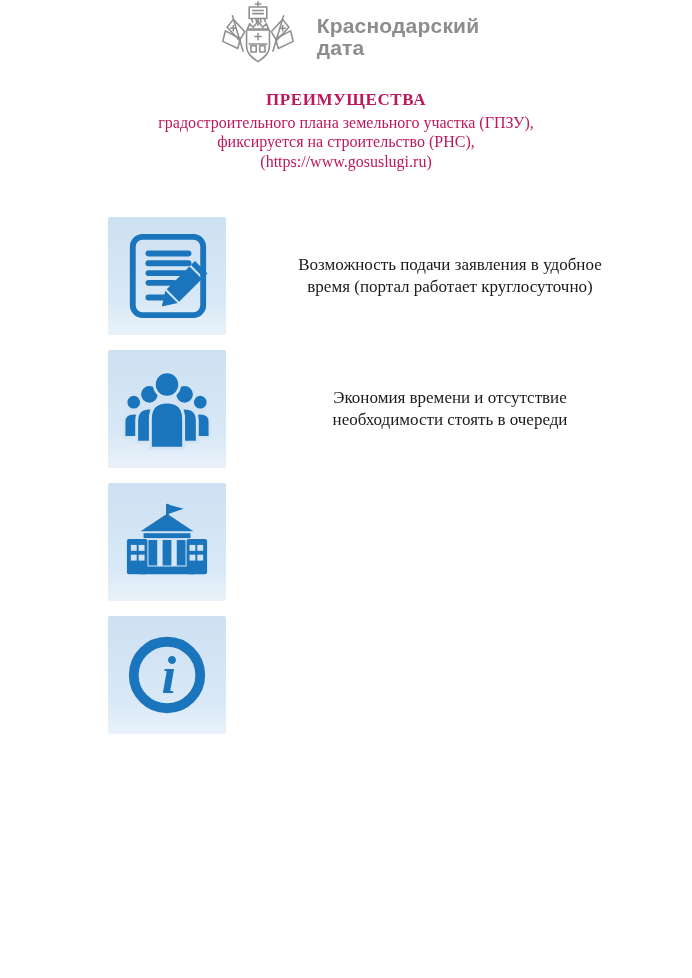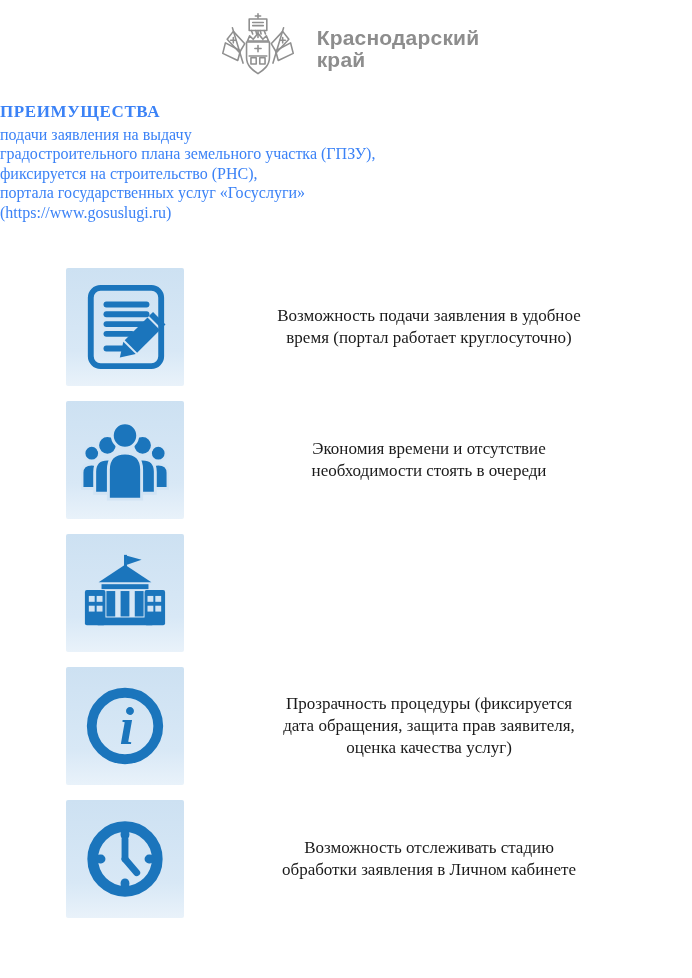--- a/index.html
+++ b/index.html
@@ -6,42 +6,42 @@
   .page{
     position:relative;
     width:692px;height:978px;
     background:#ffffff;
     font-family:"Liberation Serif","DejaVu Serif",serif;
     overflow:hidden;
   }
   
   .logo{
     display:flex;justify-content:center;align-items:center;
-    gap:14px;padding-top:12px;
+    gap:14px;
   }
   .crest{width:90px;height:74px;flex:0 0 auto;}
   .logo-text{
     font-family:"Liberation Sans","DejaVu Sans",sans-serif;
     font-weight:bold;font-size:21px;line-height:1.07;
     color:#8d8d8d;letter-spacing:.2px;
   }
   
   .title-block{
-    margin-top:16px;color:#3b82f6;
+    margin-top:16px;text-align:center;color:#be185d;
     font-size:16px;line-height:19.5px;
   }
   .title-heading{
     font-weight:bold;font-size:17px;letter-spacing:.6px;
     margin-bottom:3px;
   }
   
   .rows{margin-top:46px;}
   .row{
     display:flex;align-items:center;
-    margin:0 0 15px 66px;
+    margin:0 0 15px 108px;
   }
   .tile{
     width:118px;height:118px;flex:0 0 auto;
     background:linear-gradient(180deg,#cde1f2 0%,#d8e8f6 70%,#e9f2fa 100%);
     border-radius:2px;
     display:flex;align-items:center;justify-content:center;
   }
   .tile svg{display:block;}
   .rowtext{
     flex:1;display:flex;justify-content:center;align-items:center;
@@ -77,30 +77,28 @@
       <path d="M38,33 l2.5,-6 4,4 5.5,-7 5.5,7 4,-4 2.5,6 Z"></path>
 
       <path d="M37,34 H63 V52 C63,61 56,66 50,70 C44,66 37,61 37,52 Z"></path>
       <path d="M50,38 V45 M46.5,41.5 H53.5"></path>
       <path d="M40,50 H60"></path>
       <rect x="42" y="52" width="6" height="7"></rect>
       <rect x="52" y="52" width="6" height="7"></rect>
     </svg>
     <div class="logo-text">
       <div>Краснодарский</div>
-      <div>край</div>
+      <div>дата</div>
     </div>
   </header>
 
   <section class="title-block">
     <div class="title-heading">ПРЕИМУЩЕСТВА</div>
-    <div>подачи заявления на выдачу</div>
     <div>градостроительного плана земельного участка (ГПЗУ),</div>
     <div>фиксируется на строительство (РНС),</div>
-    <div>портала государственных услуг «Госуслуги»</div>
     <div>(https://www.gosuslugi.ru)</div>
   </section>
 
   <section class="rows">
 
     <div class="row">
       <div class="tile">
         <svg width="88" height="88" viewBox="0 0 90 90">
           <rect x="10" y="5" width="72" height="80" rx="10" fill="none" stroke="#1b75bc" stroke-width="6"></rect>
           <g stroke="#1b75bc" stroke-width="6" stroke-linecap="round">
@@ -173,40 +171,17 @@
       </div>
     </div>
 
     <div class="row">
       <div class="tile">
         <svg width="88" height="88" viewBox="0 0 90 90">
           <circle cx="45" cy="45" r="34" fill="none" stroke="#1b75bc" stroke-width="10"></circle>
           <text x="47" y="63" text-anchor="middle" font-family="'Liberation Serif','DejaVu Serif',serif" font-style="italic" font-weight="bold" font-size="54" fill="#1b75bc">i</text>
         </svg>
       </div>
-      <div class="rowtext">
-        <span>Прозрачность процедуры (фиксируется дата обращения, защита прав заявителя, оценка качества услуг)</span>
-      </div>
     </div>
 
-    <div class="row">
-      <div class="tile">
-        <svg width="88" height="88" viewBox="0 0 90 90">
-          <circle cx="45" cy="45" r="33" fill="none" stroke="#1b75bc" stroke-width="11"></circle>
-          <g stroke="#1b75bc" stroke-width="9" stroke-linecap="round">
-            <line x1="45" y1="19.5" x2="45" y2="20.5"></line>
-            <line x1="45" y1="69.5" x2="45" y2="70.5"></line>
-            <line x1="19.5" y1="45" x2="20.5" y2="45"></line>
-            <line x1="69.5" y1="45" x2="70.5" y2="45"></line>
-          </g>
-          <g stroke="#1b75bc" stroke-width="7" stroke-linecap="round">
-            <line x1="45" y1="45" x2="45" y2="25"></line>
-            <line x1="45" y1="45" x2="57" y2="59"></line>
-          </g>
-        </svg>
-      </div>
-      <div class="rowtext">
-        <span>Возможность отслеживать стадию обработки заявления в Личном кабинете</span>
-      </div>
-    </div>
 
   </section>
 </div>
 
 </body></html>

